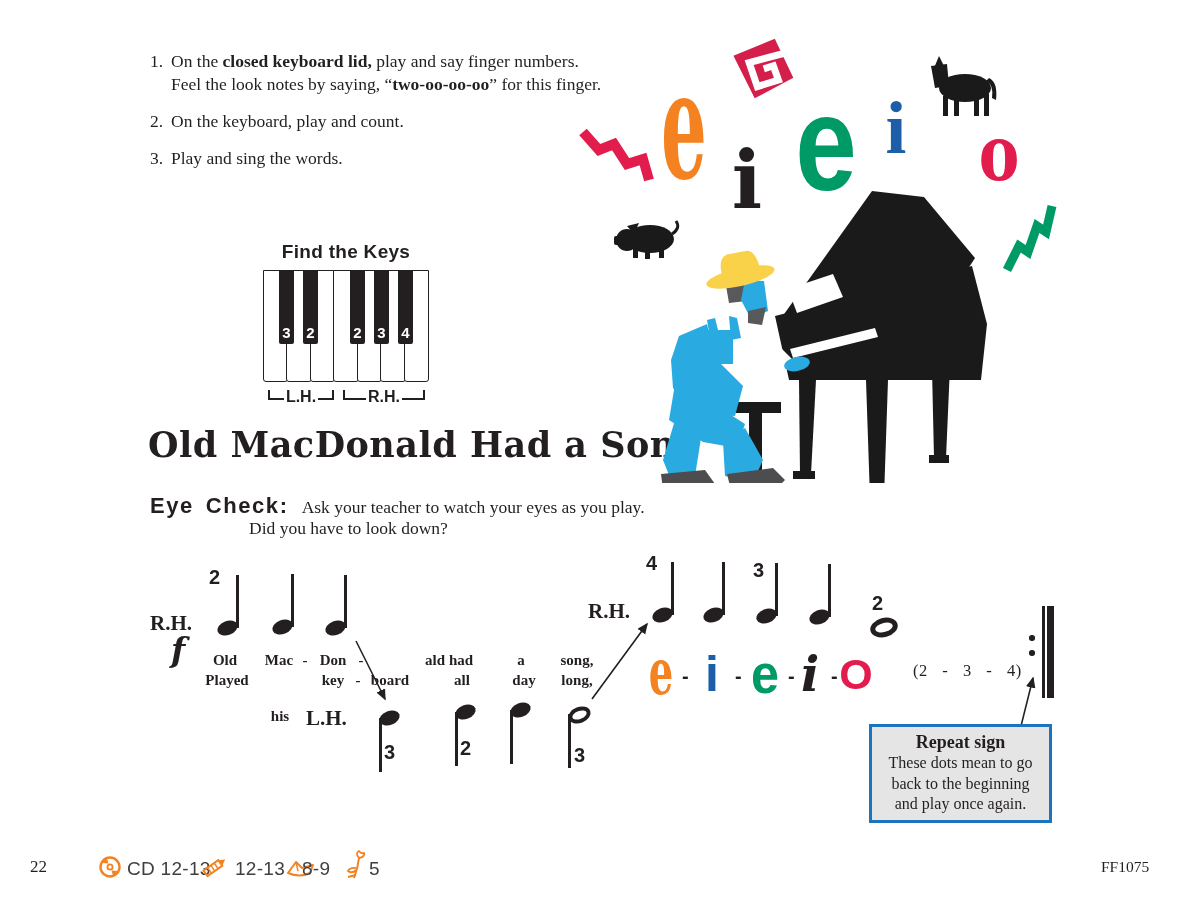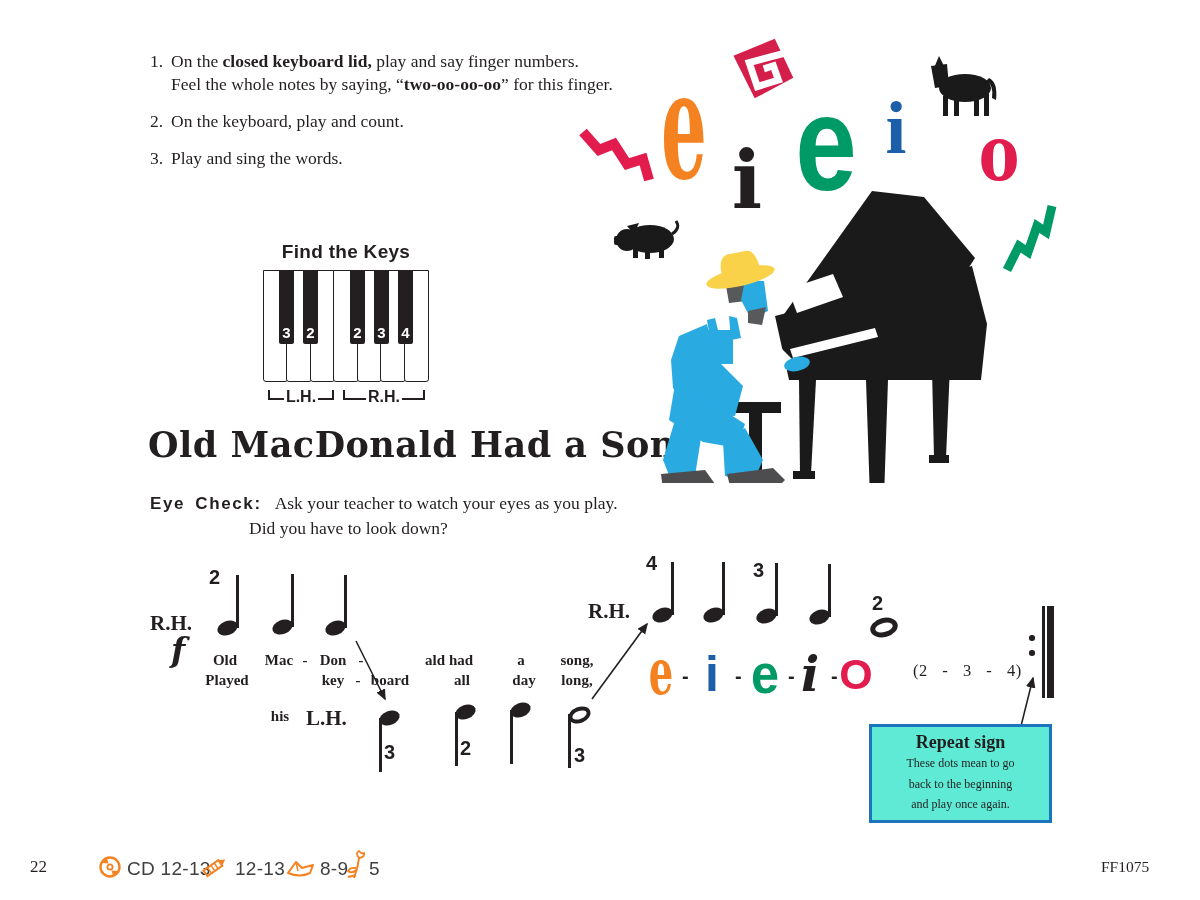--- a/index.html
+++ b/index.html
@@ -6,21 +6,21 @@
   .page{position:relative;width:1200px;height:900px;background:#fff;overflow:hidden;color:#231F20;}
   .abs{position:absolute;}
   svg{display:block;}
 
   
   .h-round{font-family:"Liberation Sans",sans-serif;font-weight:bold;color:#231F20;}
   .ps-title{font-size:21px;letter-spacing:.5px;}
   .ps-item{position:relative;padding-left:21px;font-size:17.5px;line-height:23px;font-family:"Liberation Serif",serif;}
   .ps-num{position:absolute;left:0;top:0;}
   .song-title{font-family:"DejaVu Serif",serif;font-weight:bold;font-size:35px;letter-spacing:.5px;white-space:nowrap;}
-  .eye-label{font-family:"Liberation Sans",sans-serif;font-weight:bold;font-size:17px;letter-spacing:1.6px;word-spacing:4px;}
+  .eye-label{font-family:"Liberation Sans",sans-serif;font-weight:bold;font-size:22px;letter-spacing:1.6px;word-spacing:4px;}
   .eye-text{font-family:"Liberation Serif",serif;font-size:17.5px;}
 
   
   .fk-title{font-size:19px;letter-spacing:.3px;text-align:center;width:170px;}
   .kbd{position:relative;width:166px;height:112px;}
   .wkeys{display:flex;height:112px;}
   .wkey{flex:1;background:#fff;border:1.7px solid #231F20;border-radius:0 0 3px 3px;margin-left:-1.7px;}
   .wkey:first-child{margin-left:0;}
   .bkey{position:absolute;top:0;width:15px;height:74px;background:#231F20;border-radius:0 0 2px 2px;z-index:2;}
   .bkey span{position:absolute;bottom:3px;left:0;right:0;text-align:center;color:#fff;
@@ -51,37 +51,37 @@
   .v2{font-family:"Liberation Sans",sans-serif;font-weight:bold;font-size:56px;color:#009A67;transform:translateX(-50%) scaleX(.9);}
   .v3{font-family:"DejaVu Serif",serif;font-weight:bold;font-style:italic;font-size:48px;color:#231F20;}
   .v4{font-family:"Liberation Sans",sans-serif;font-weight:bold;font-size:43px;color:#E31C4E;}
   .vdash{position:absolute;font-family:"Liberation Sans",sans-serif;font-weight:bold;font-size:20px;line-height:1;}
   .count{position:absolute;font-family:"Liberation Serif",serif;font-size:16.5px;word-spacing:10px;letter-spacing:.5px;}
   .rdot{position:absolute;width:5.5px;height:5.5px;border-radius:50%;background:#231F20;}
   .rline{position:absolute;background:#231F20;}
 
   
   .repeat-box{position:absolute;left:869px;top:724px;width:183px;height:99px;border:3px solid #1C75BC;
-              box-sizing:border-box;background:#5eead4;text-align:center;}
+              box-sizing:border-box;background:#e5e5e5;text-align:center;}
   .rb-title{font-family:"Liberation Serif",serif;font-weight:bold;font-size:18px;margin-top:5px;}
-  .rb-line{font-family:"Liberation Serif",serif;font-size:12px;line-height:20.5px;}
+  .rb-line{font-family:"Liberation Serif",serif;font-size:16px;line-height:20.5px;}
 
   
   .ft-text{position:absolute;font-family:"Liberation Sans",sans-serif;font-size:19px;color:#3F3F41;letter-spacing:.3px;white-space:nowrap;}
   .ft-serif{position:absolute;font-family:"Liberation Serif",serif;font-size:17px;color:#231F20;}
 </style>
 </head>
 <body>
 
 <div class="page">
 
   <div class="abs" style="left:150px;top:38px;width:500px;">
     <div class="ps-item" style="margin-top:12px;">
       <span class="ps-num">1.</span>
-      <span><span>On the </span><b>closed keyboard lid,</b><span> play and say finger numbers.</span><br><span>Feel the whole notes by saying, “</span><b>two-oo-oo-oo</b><span>” for this finger.</span></span>
+      <span><span>On the </span><b>closed keyboard lid,</b><span> play and say finger numbers.</span><br><span>Feel the look notes by saying, “</span><b>two-oo-oo-oo</b><span>” for this finger.</span></span>
     </div>
     <div class="ps-item" style="margin-top:14px;">
       <span class="ps-num">2.</span>
       <span>On the keyboard, play and count.</span>
     </div>
     <div class="ps-item" style="margin-top:14px;">
       <span class="ps-num">3.</span>
       <span>Play and sing the words.</span>
     </div>
   </div>
@@ -351,21 +351,21 @@
       <line x1="21" y1="10" x2="21" y2="17" stroke="#F58220" stroke-width="1.4"></line>
       <polygon points="26,10 32,13.5 26,17" fill="#F58220"></polygon>
     </g>
   </svg>
   <div class="ft-text" style="left:235px;top:858px;">12-13</div>
 
   <svg class="abs" style="left:286px;top:859px;" width="30" height="20" viewBox="0 0 30 20">
     <path d="M2,14 L10,3 L16,9 L27,6 L24,14 Q14,19 2,14 z" fill="none" stroke="#F58220" stroke-width="2" stroke-linejoin="round"></path>
     <line x1="10" y1="3" x2="12" y2="12" stroke="#F58220" stroke-width="1.5"></line>
   </svg>
-  <div class="ft-text" style="left:320px;top:858px;">8-9</div>
+  <div class="ft-text" style="left:302px;top:858px;">8-9</div>
 
   <svg class="abs" style="left:344px;top:850px;" width="26" height="30" viewBox="0 0 26 30">
     <path d="M10,28 Q14,18 15,8" fill="none" stroke="#F58220" stroke-width="2"></path>
     <path d="M15,8 q-4,-5 0,-7 q2,3 5,2 q1,4 -5,5 z" fill="none" stroke="#F58220" stroke-width="1.8"></path>
     <path d="M12,18 q-6,-1 -8,3 q4,3 8,-1" fill="none" stroke="#F58220" stroke-width="1.8"></path>
     <line x1="4" y1="27" x2="12" y2="25" stroke="#F58220" stroke-width="2"></line>
   </svg>
   <div class="ft-text" style="left:369px;top:858px;">5</div>
 
   <div class="abs ft-serif" style="left:1101px;top:858px;font-size:15.5px;">FF1075</div>

